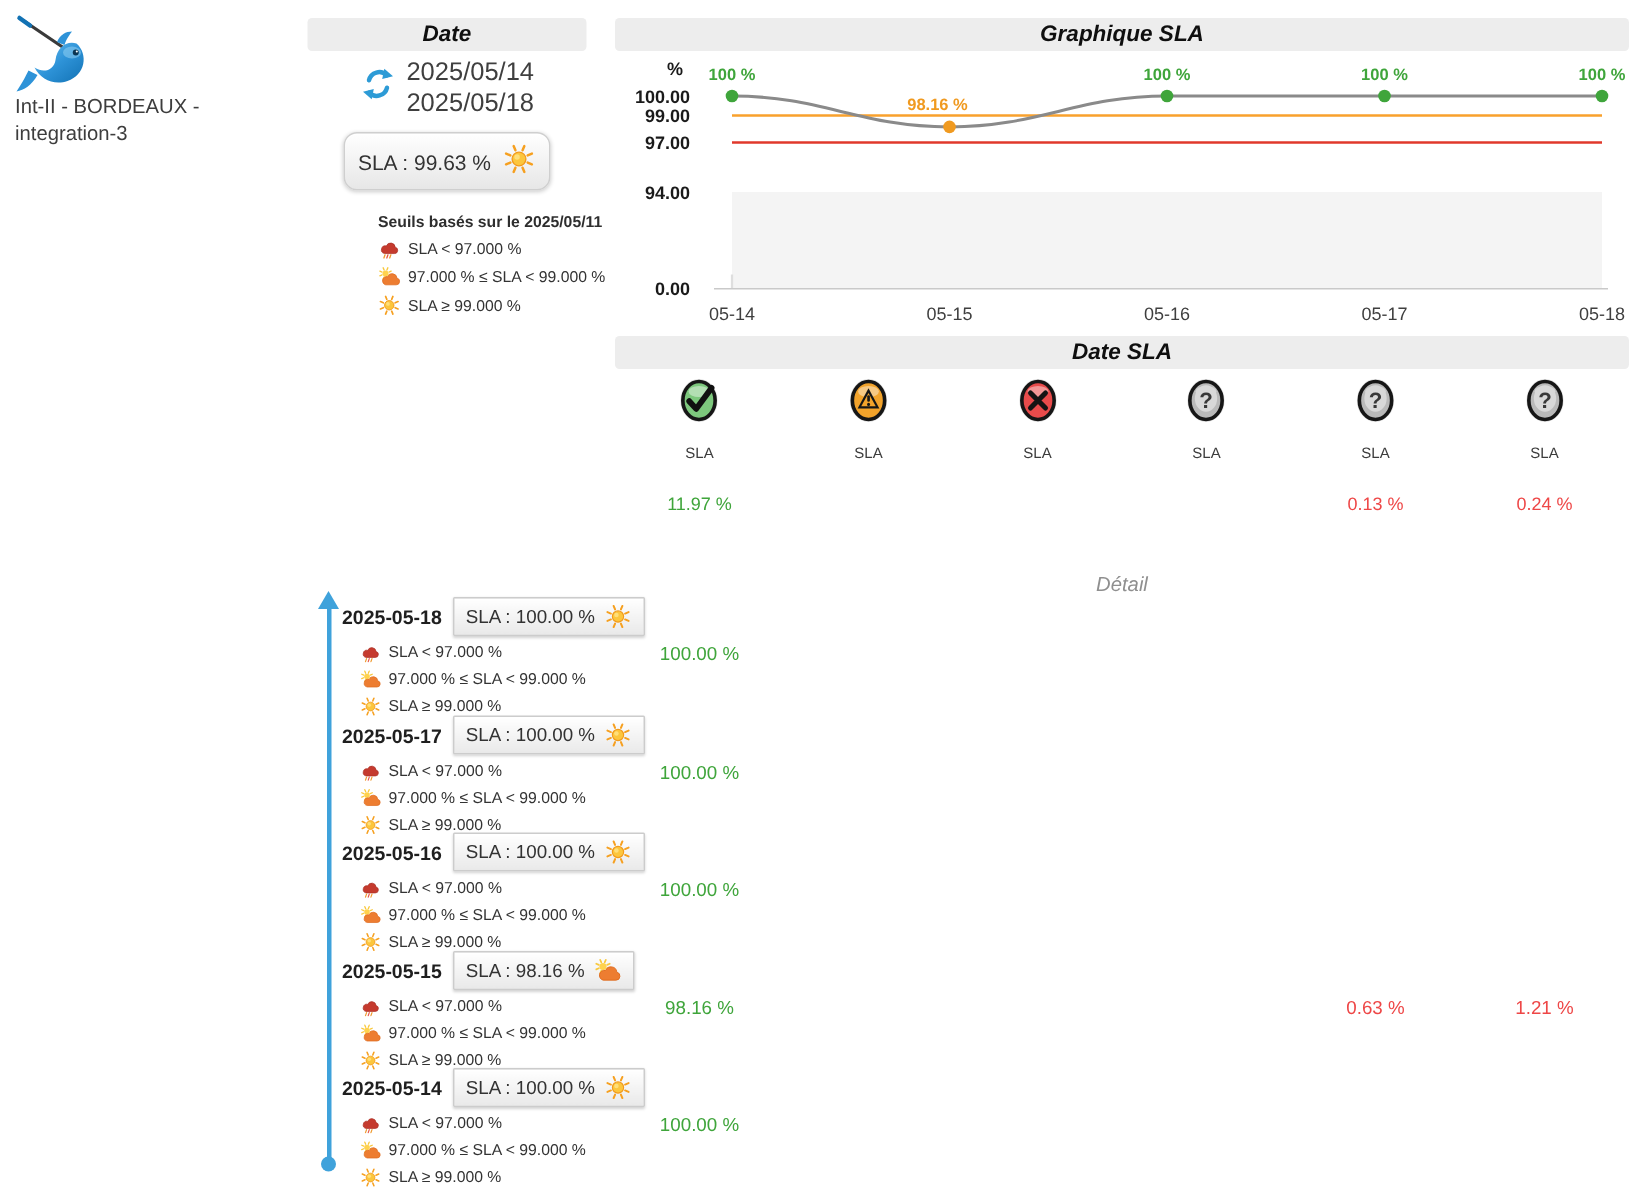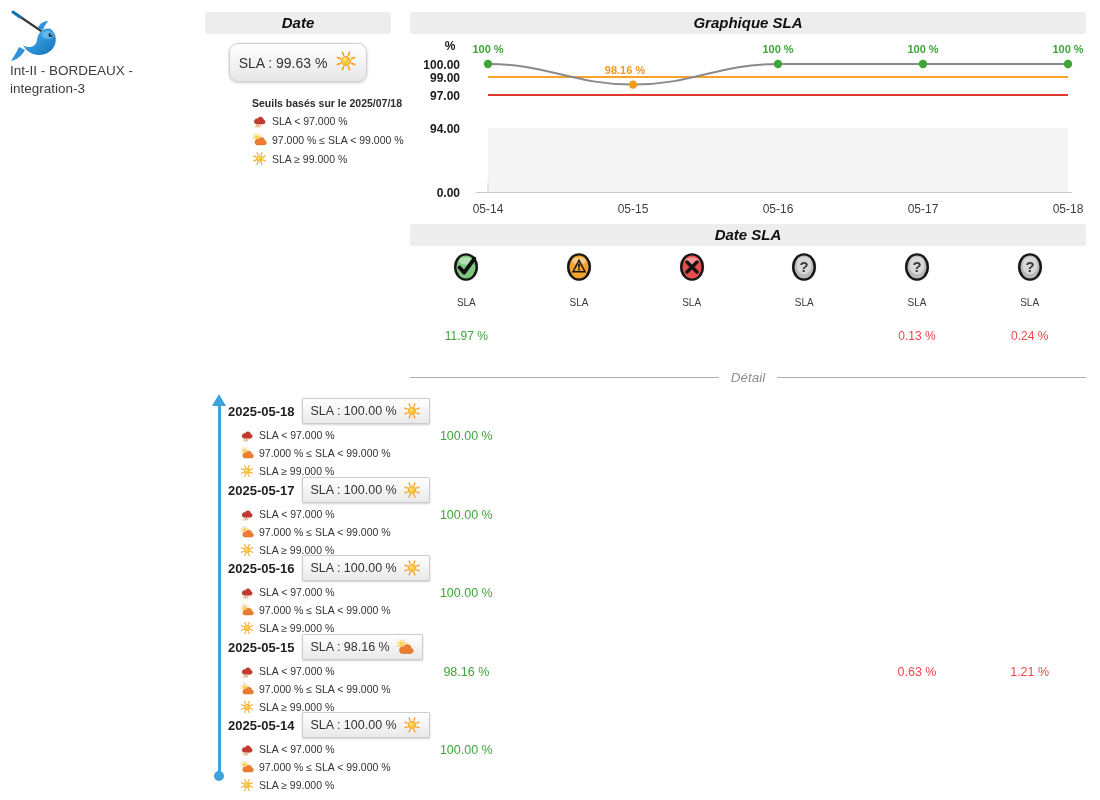--- a/index.html
+++ b/index.html
@@ -40,21 +40,21 @@
   
   .total-header{position:absolute;left:410px;top:224px;width:676px;}
   .total-grid{position:absolute;left:410px;top:252px;width:676px;display:grid;grid-template-columns:repeat(6,1fr);}
   .total-col{display:flex;flex-direction:column;align-items:center;}
   .total-col .sla-label{margin-top:15px;font-size:10px;color:#3c3c3c;}
   .total-col .total-value{margin-top:21px;font-size:12px;min-height:14px;}
   .val-green{color:#3fa53b;}
   .val-red{color:#ee4747;}
   
   .detail-divider{position:absolute;left:410px;top:370px;width:676px;display:flex;align-items:center;gap:12px;
-    color:#8f8f8f;font-style:italic;font-size:13.5px;}
+    color:#8f8f8f;font-style:italic;font-size:13.5px;flex-direction:column;}
   .detail-divider .line{flex:1;height:1px;background:#aeaeae;}
   .timeline-arrow{position:absolute;left:212px;top:394px;width:0;height:0;
     border-left:7px solid transparent;border-right:7px solid transparent;border-bottom:12px solid #3fa2db;}
   .timeline-line{position:absolute;left:217.5px;top:404px;width:3.5px;height:370px;background:#3fa2db;}
   .timeline-dot{position:absolute;left:214px;top:771px;width:10px;height:10px;border-radius:50%;background:#3fa2db;}
   .detail-entry{position:absolute;left:228px;width:235px;}
   .entry-head{display:flex;align-items:center;gap:7px;}
   .entry-date{font-weight:bold;font-size:13px;color:#1f1f1f;white-space:nowrap;}
   .sla-badge-small{
     display:inline-flex;align-items:center;gap:6px;padding:3px 8px;
@@ -88,37 +88,49 @@
     <circle cx="43.2" cy="26.3" r="0.7" fill="#ffffff"></circle>
   </svg>
 </div>
 <div class="app-title">
   <div>Int-II - BORDEAUX -</div>
   <div>integration-3</div>
 </div>
 
 <div class="date-panel">
   <div class="panel-header">Date</div>
+  <div class="date-row">
+    <span id="refresh-icon-slot"><svg width="24" height="26" viewBox="0 0 24 24">
+    <path d="M6,9.5 A7,7 0 0 1 17.8,6.2" fill="none" stroke="#2d9bd6" stroke-width="3" stroke-linecap="round"></path>
+    <polygon points="16.2,1.8 22,6.8 14.8,8.6" fill="#2d9bd6"></polygon>
+    <path d="M18,14.5 A7,7 0 0 1 6.2,17.8" fill="none" stroke="#2d9bd6" stroke-width="3" stroke-linecap="round"></path>
+    <polygon points="7.8,22.2 2,17.2 9.2,15.4" fill="#2d9bd6"></polygon>
+        </svg></span>
+    <div class="date-values">
+      <div>2025/05/14</div>
+      <div>2025/05/18</div>
+    </div>
+  </div>
   <div class="sla-badge-main">
     <span>SLA : 99.63 %</span>
     <span id="main-badge-icon-slot"><svg width="22" height="22" viewBox="0 0 24 24">
       <line x1="18.3" y1="14.6" x2="21.4" y2="15.9" stroke="#f6a020" stroke-width="1.8" stroke-linecap="round"></line>
           <line x1="14.6" y1="18.3" x2="15.9" y2="21.4" stroke="#f6a020" stroke-width="1.8" stroke-linecap="round"></line>
           <line x1="9.4" y1="18.3" x2="8.1" y2="21.4" stroke="#f6a020" stroke-width="1.8" stroke-linecap="round"></line>
           <line x1="5.7" y1="14.6" x2="2.6" y2="15.9" stroke="#f6a020" stroke-width="1.8" stroke-linecap="round"></line>
           <line x1="5.7" y1="9.4" x2="2.6" y2="8.1" stroke="#f6a020" stroke-width="1.8" stroke-linecap="round"></line>
           <line x1="9.4" y1="5.7" x2="8.1" y2="2.6" stroke="#f6a020" stroke-width="1.8" stroke-linecap="round"></line>
           <line x1="14.6" y1="5.7" x2="15.9" y2="2.6" stroke="#f6a020" stroke-width="1.8" stroke-linecap="round"></line>
           <line x1="18.3" y1="9.4" x2="21.4" y2="8.1" stroke="#f6a020" stroke-width="1.8" stroke-linecap="round"></line>
       <circle cx="12" cy="12" r="5" fill="#fcc63d" stroke="#f29b1d" stroke-width="1"></circle>
       <circle cx="10.6" cy="10.6" r="2" fill="#ffe58a" opacity="0.8"></circle>
         </svg></span>
   </div>
   <div class="seuils-block">
-    <div class="seuils-caption">Seuils basés sur le 2025/07/18</div>
+    <div class="seuils-caption">Seuils basés sur le 2025/05/11</div>
     <div id="legend-thresholds">
         <div class="threshold-row">
           <span class="ticon">
             <svg width="15" height="15" viewBox="0 0 24 24">
       <path d="M6.2,18.6 L17.4,18.6 A3.6,3.6 0 0 0 18.3,11.5 A5.2,5.2 0 0 0 8.3,10 A3.9,3.9 0 0 0 6.2,18.6 Z" fill="#c53a2e" stroke="#a92d23" stroke-width="0.8" transform="translate(1,0) scale(0.95)"></path>
       <line x1="7.5" y1="19" x2="6.3" y2="22.4" stroke="#ef9a2e" stroke-width="1.4" stroke-linecap="round"></line>
       <line x1="10.6" y1="19" x2="9.4" y2="22.4" stroke="#e8574a" stroke-width="1.4" stroke-linecap="round"></line>
       <line x1="13.7" y1="19" x2="12.5" y2="22.4" stroke="#ef9a2e" stroke-width="1.4" stroke-linecap="round"></line>
             </svg>
           </span>

